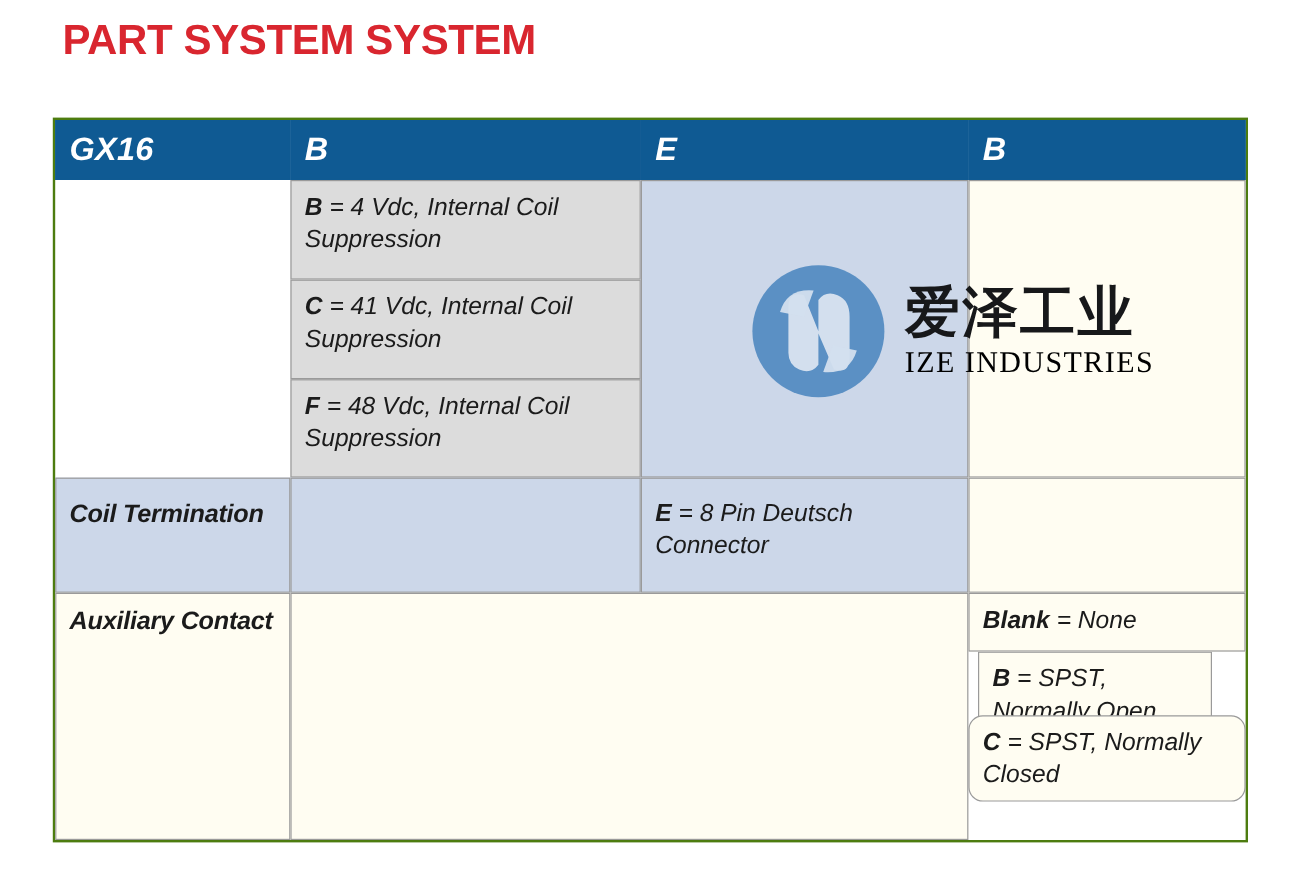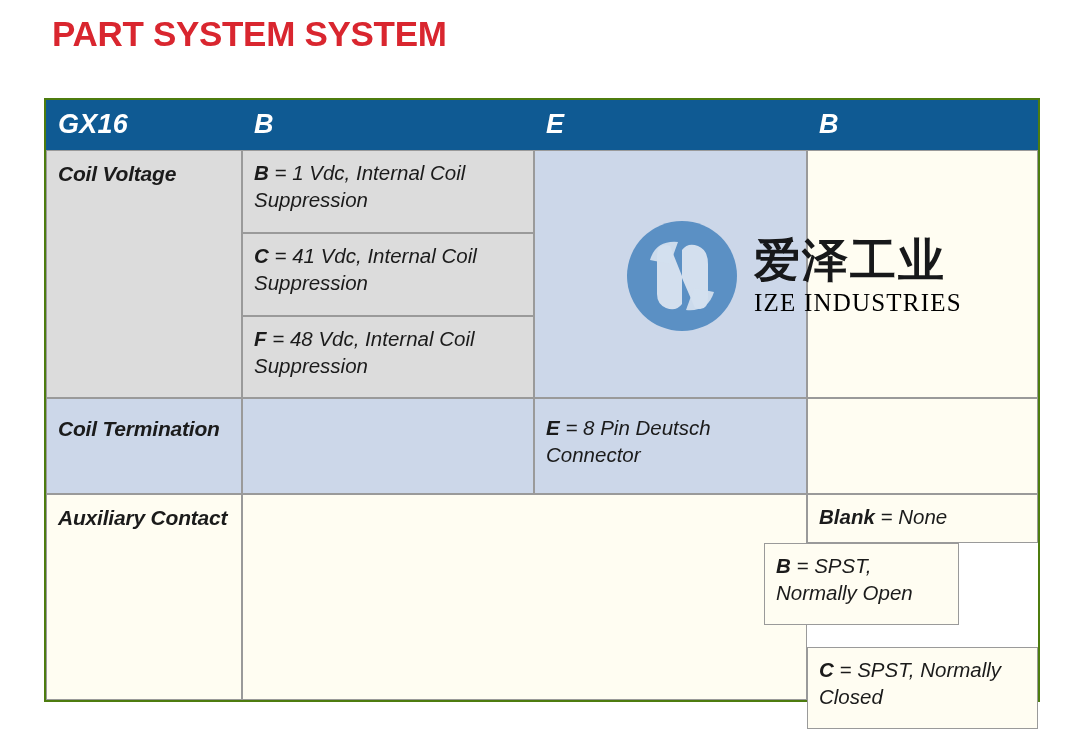--- a/index.html
+++ b/index.html
@@ -117,25 +117,24 @@
 
 <div id="page-title">PART SYSTEM SYSTEM</div>
 
 <div id="pn-table">
 
   <div class="cell hdr" style="left:0px;   top:0px;   width:196px; height:50px;">GX16</div>
   <div class="cell hdr" style="left:196px; top:0px;   width:292px; height:50px;">B</div>
   <div class="cell hdr" style="left:488px; top:0px;   width:273px; height:50px;">E</div>
   <div class="cell hdr" style="left:761px; top:0px;   width:231px; height:50px;">B</div>
 
-  <div class="cell bg-gray rowlabel" style="left:0px; top:50px; width:196px; height:248px;">Coil Voltage</div>
 
   <div class="cell bg-gray" style="left:196px; top:50px; width:292px; height:83px;">
     <span class="code">B</span>
-    <span class="eq"> = 1 Vdc, Internal Coil Suppression</span>
+    <span class="eq"> = 4 Vdc, Internal Coil Suppression</span>
   </div>
   <div class="cell bg-gray" style="left:196px; top:133px; width:292px; height:83px;">
     <span class="code">C</span>
     <span class="eq"> = 41 Vdc, Internal Coil Suppression</span>
   </div>
   <div class="cell bg-gray" style="left:196px; top:216px; width:292px; height:82px;">
     <span class="code">F</span>
     <span class="eq"> = 48 Vdc, Internal Coil Suppression</span>
   </div>
 
@@ -150,25 +149,25 @@
   </div>
   <div class="cell bg-cream" style="left:761px; top:298px; width:231px; height:96px;"></div>
 
   <div class="cell bg-cream rowlabel" style="left:0px; top:394px; width:196px; height:206px;">Auxiliary Contact</div>
   <div class="cell bg-cream" style="left:196px; top:394px; width:565px; height:206px;"></div>
 
   <div class="cell bg-cream" style="left:761px; top:394px; width:231px; height:49px;">
     <span class="code">Blank</span>
     <span class="eq"> = None</span>
   </div>
-  <div class="cell bg-cream" style="left:718px; top:443px; width:195px; height:82px;">
+  <div class="cell bg-cream" style="left:769px; top:443px; width:195px; height:82px;">
     <span class="code">B</span>
     <span class="eq"> = SPST, Normally Open</span>
   </div>
-  <div class="cell bg-cream" style="left:761px; top:547px; width:231px; height:82px;">
+  <div class="cell bg-cream" style="left:761px; top:496px; width:231px; height:72px;border-radius:12px;">
     <span class="code">C</span>
     <span class="eq"> = SPST, Normally Closed</span>
   </div>
 </div>
 
 <div id="watermark">
   <svg id="wm-mark" viewBox="0 0 112 112">
     <circle cx="56" cy="56" r="55" fill="#5b90c4"></circle>
     <path d="M31 74 L31 36 Q31 22 44 26 L56 56 L56 30 Q62 22 72 26 Q82 30 82 44 L82 78 Q82 92 69 88 L56 58 L56 84 Q50 92 40 88 Q31 84 31 74 Z" fill="#d3dfee"></path>
     <path d="M24 40 Q30 20 52 22 L44 44 Z" fill="#d3dfee" opacity="0.95"></path>

